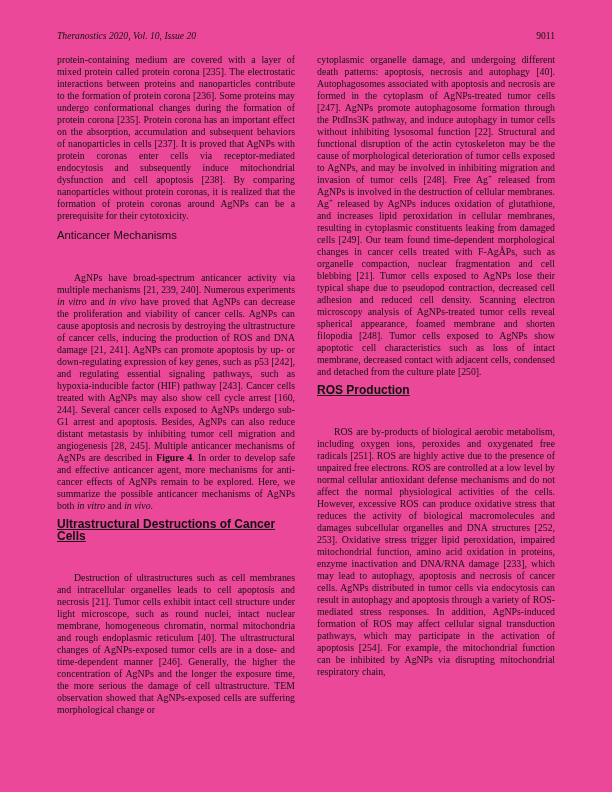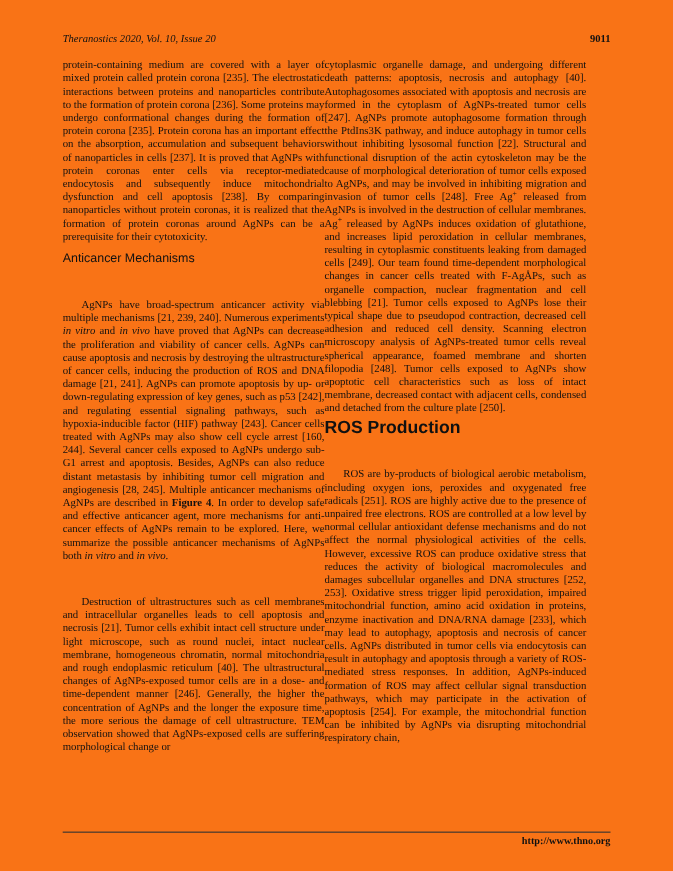--- a/index.html
+++ b/index.html
@@ -3,65 +3,67 @@
 <meta charset="utf-8">
 <style>
   * { margin: 0; padding: 0; box-sizing: border-box; }
   html, body { background: #ffffff; }
   body { width: 612px; height: 792px; position: relative; overflow: hidden; }
 
   .page {
     position: absolute;
     left: 0; top: 0;
     width: 612px; height: 792px;
-    background: #f97316;
+    background: #ec4899;
     color: #111111;
     font-family: "Liberation Serif", serif;
   }
 
   .page-header {
     position: absolute;
     top: 30px; left: 57px; right: 57px;
     display: flex;
     justify-content: space-between;
     align-items: baseline;
     font-size: 9.6px;
   }
   .journal-title { font-style: italic; }
-  .page-number { font-weight: bold; }
+  .page-number { font-weight: normal; }
 
   .content {
     position: absolute;
     top: 54px; left: 57px; right: 57px;
     display: flex;
+    gap: 22px;
   }
   .col {
     width: 238px;
     font-size: 9.8px;
     line-height: 12px;
     text-align: justify;
   }
   p.para { margin: 0; }
   p.indent { text-indent: 17px; margin-top: 30px; }
 
   h2.sec {
     font-family: "Liberation Sans", sans-serif;
     font-size: 11.3px;
     line-height: 13px;
     font-weight: normal;
     text-align: left;
     margin: 7px 0 5px 0;
   }
   h3.subsec {
     font-family: "Liberation Sans", sans-serif;
-    font-size: 16px;
+    font-size: 12px;
     line-height: 12px;
     font-weight: bold;
     text-align: left;
     margin: 6px 0 4px 0;
+    text-decoration: underline;
   }
 
   .seg-i { font-style: italic; }
   .seg-b { font-weight: bold; }
   .seg-sup { vertical-align: super; font-size: 7px; line-height: 0; }
 
   .page-footer {
     position: absolute;
     left: 57px; right: 57px;
     bottom: 22px;
@@ -86,29 +88,26 @@
     <span class="journal-title">Theranostics 2020, Vol. 10, Issue 20</span>
     <span class="page-number">9011</span>
   </header>
 
   <main class="content">
 
     <div class="col">
       <p class="para">protein-containing medium are covered with a layer of mixed protein called protein corona [235]. The electrostatic interactions between proteins and nanoparticles contribute to the formation of protein corona [236]. Some proteins may undergo conformational changes during the formation of protein corona [235]. Protein corona has an important effect on the absorption, accumulation and subsequent behaviors of nanoparticles in cells [237]. It is proved that AgNPs with protein coronas enter cells via receptor-mediated endocytosis and subsequently induce mitochondrial dysfunction and cell apoptosis [238]. By comparing nanoparticles without protein coronas, it is realized that the formation of protein coronas around AgNPs can be a prerequisite for their cytotoxicity.</p>
       <h2 class="sec">Anticancer Mechanisms</h2>
       <p class="para indent"><span>AgNPs have broad-spectrum anticancer activity via multiple mechanisms [21, 239, 240]. Numerous experiments </span><span class="seg-i">in vitro</span><span> and </span><span class="seg-i">in vivo</span><span> have proved that AgNPs can decrease the proliferation and viability of cancer cells. AgNPs can cause apoptosis and necrosis by destroying the ultrastructure of cancer cells, inducing the production of ROS and DNA damage [21, 241]. AgNPs can promote apoptosis by up- or down-regulating expression of key genes, such as p53 [242], and regulating essential signaling pathways, such as hypoxia-inducible factor (HIF) pathway [243]. Cancer cells treated with AgNPs may also show cell cycle arrest [160, 244]. Several cancer cells exposed to AgNPs undergo sub-G1 arrest and apoptosis. Besides, AgNPs can also reduce distant metastasis by inhibiting tumor cell migration and angiogenesis [28, 245]. Multiple anticancer mechanisms of AgNPs are described in </span><span class="seg-b">Figure 4</span><span>. In order to develop safe and effective anticancer agent, more mechanisms for anti-cancer effects of AgNPs remain to be explored. Here, we summarize the possible anticancer mechanisms of AgNPs both </span><span class="seg-i">in vitro</span><span> and </span><span class="seg-i">in vivo</span><span>.</span></p>
+      <h3 class="subsec">Ultrastructural Destructions of Cancer Cells</h3>
       <p class="para indent">Destruction of ultrastructures such as cell membranes and intracellular organelles leads to cell apoptosis and necrosis [21]. Tumor cells exhibit intact cell structure under light microscope, such as round nuclei, intact nuclear membrane, homogeneous chromatin, normal mitochondria and rough endoplasmic reticulum [40]. The ultrastructural changes of AgNPs-exposed tumor cells are in a dose- and time-dependent manner [246]. Generally, the higher the concentration of AgNPs and the longer the exposure time, the more serious the damage of cell ultrastructure. TEM observation showed that AgNPs-exposed cells are suffering morphological change or</p>
     </div>
 
     <div class="col">
       <p class="para"><span>cytoplasmic organelle damage, and undergoing different death patterns: apoptosis, necrosis and autophagy [40]. Autophagosomes associated with apoptosis and necrosis are formed in the cytoplasm of AgNPs-treated tumor cells [247]. AgNPs promote autophagosome formation through the PtdIns3K pathway, and induce autophagy in tumor cells without inhibiting lysosomal function [22]. Structural and functional disruption of the actin cytoskeleton may be the cause of morphological deterioration of tumor cells exposed to AgNPs, and may be involved in inhibiting migration and invasion of tumor cells [248]. Free Ag</span><span class="seg-sup">+</span><span> released from AgNPs is involved in the destruction of cellular membranes. Ag</span><span class="seg-sup">+</span><span> released by AgNPs induces oxidation of glutathione, and increases lipid peroxidation in cellular membranes, resulting in cytoplasmic constituents leaking from damaged cells [249]. Our team found time-dependent morphological changes in cancer cells treated with F-AgÅPs, such as organelle compaction, nuclear fragmentation and cell blebbing [21]. Tumor cells exposed to AgNPs lose their typical shape due to pseudopod contraction, decreased cell adhesion and reduced cell density. Scanning electron microscopy analysis of AgNPs-treated tumor cells reveal spherical appearance, foamed membrane and shorten filopodia [248]. Tumor cells exposed to AgNPs show apoptotic cell characteristics such as loss of intact membrane, decreased contact with adjacent cells, condensed and detached from the culture plate [250].</span></p>
       <h3 class="subsec">ROS Production</h3>
       <p class="para indent">ROS are by-products of biological aerobic metabolism, including oxygen ions, peroxides and oxygenated free radicals [251]. ROS are highly active due to the presence of unpaired free electrons. ROS are controlled at a low level by normal cellular antioxidant defense mechanisms and do not affect the normal physiological activities of the cells. However, excessive ROS can produce oxidative stress that reduces the activity of biological macromolecules and damages subcellular organelles and DNA structures [252, 253]. Oxidative stress trigger lipid peroxidation, impaired mitochondrial function, amino acid oxidation in proteins, enzyme inactivation and DNA/RNA damage [233], which may lead to autophagy, apoptosis and necrosis of cancer cells. AgNPs distributed in tumor cells via endocytosis can result in autophagy and apoptosis through a variety of ROS-mediated stress responses. In addition, AgNPs-induced formation of ROS may affect cellular signal transduction pathways, which may participate in the activation of apoptosis [254]. For example, the mitochondrial function can be inhibited by AgNPs via disrupting mitochondrial respiratory chain,</p>
     </div>
 
   </main>
 
-  <footer class="page-footer">
-    <div class="footer-rule"></div>
-    <div class="footer-url">http://www.thno.org</div>
-  </footer>
 
 </div>
 
 </body></html>

